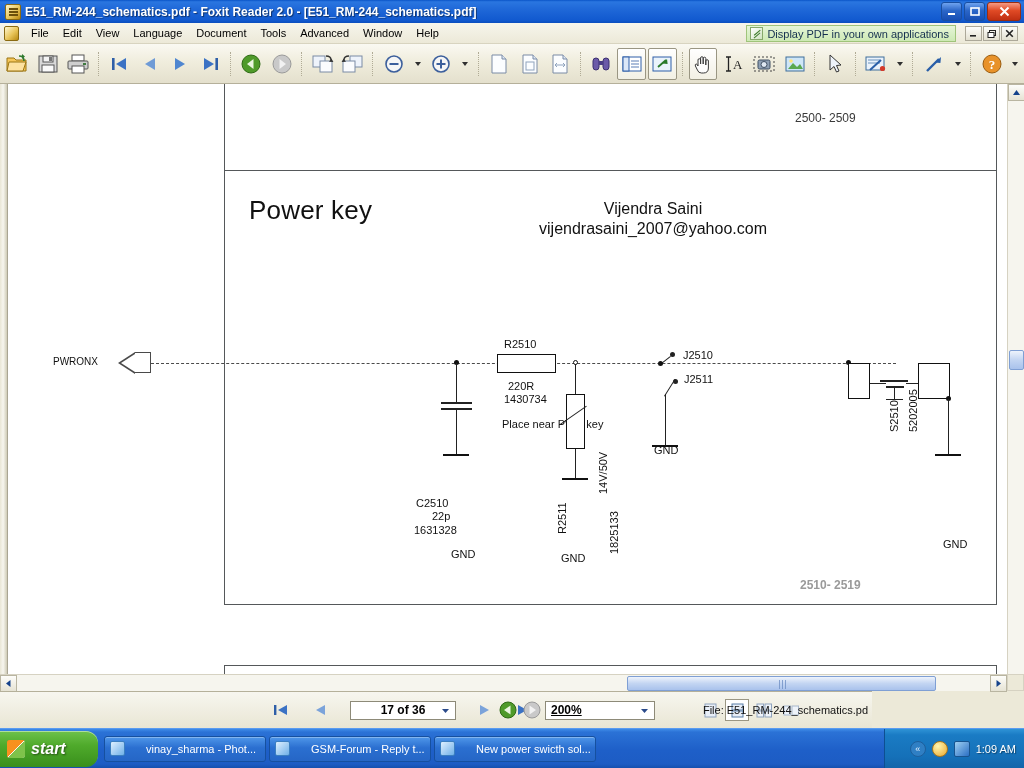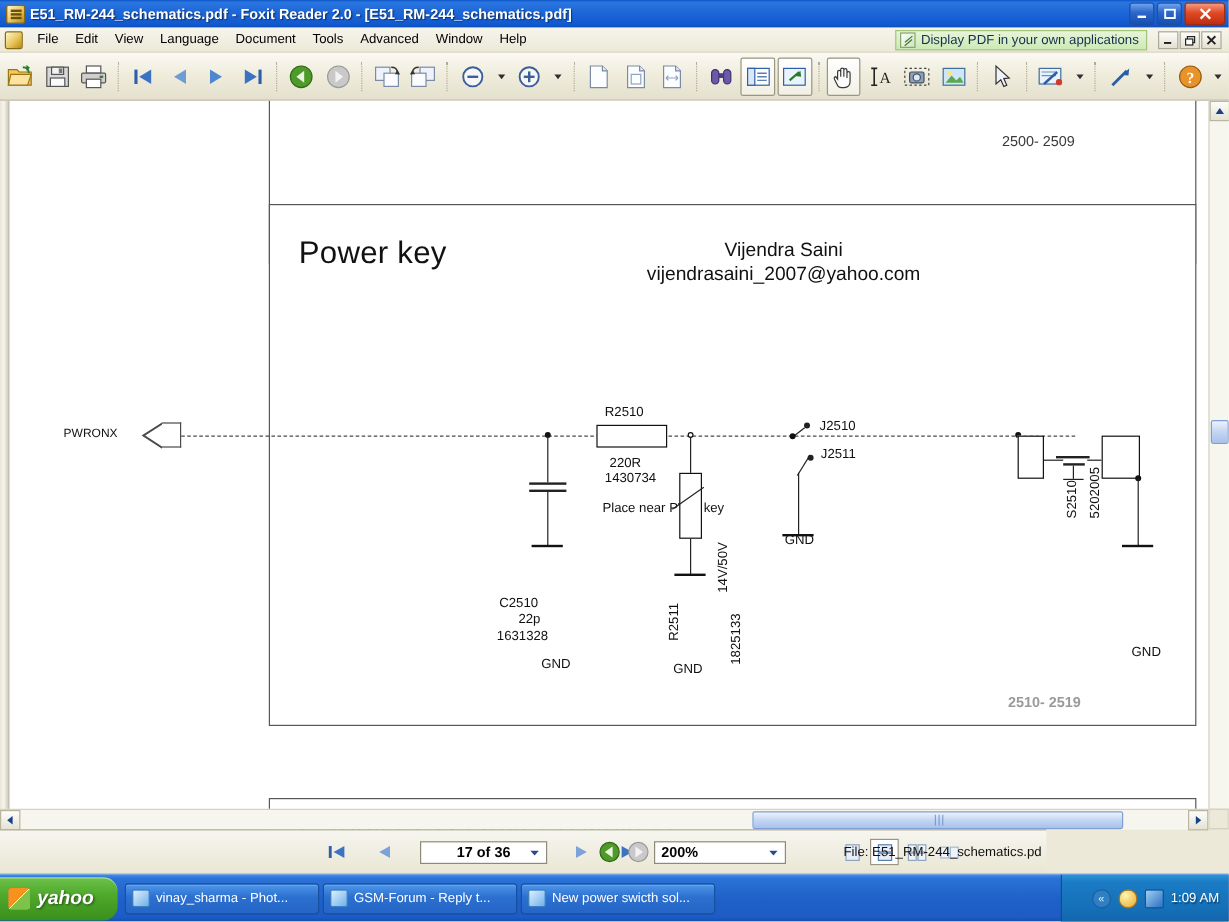--- a/index.html
+++ b/index.html
@@ -119,21 +119,20 @@
   .schem-box {
     position: absolute; border: 1px solid #55585a; background: #fff;
   }
   .box-top { left: 216px; top: -40px; width: 773px; height: 176px; }
   .box-main { left: 216px; top: 86px; width: 773px; height: 435px; }
   .box-bottom { left: 216px; top: 581px; width: 773px; height: 120px; }
 
   .sheet-range {
     position: absolute; font-size: 12px; color: #3a3a3a;
     font-family: "Liberation Sans", sans-serif;
-    margin-left: 40px;
   }
   .sheet-range.grey { color: #9a9a9a; font-weight: bold; }
 
   .title-big { position: absolute; font-size: 26px; color: #111; letter-spacing: .2px; }
   .author { position: absolute; font-size: 16px; color: #111; text-align: center; }
 
   .lbl { position: absolute; font-size: 12px; color: #111; white-space: nowrap; }
   .lbl.sm { font-size: 11px; }
   .lbl.vert { transform-origin: left top; transform: rotate(-90deg); }
 
@@ -210,21 +209,21 @@
   .pagebox {
     width: 106px; height: 19px; border: 1px solid #8d8a78; background: #fff;
     display: flex; align-items: center; justify-content: center; position: relative;
     font-size: 12px; font-weight: bold; color: #000;
   }
   .pagebox .dd {
     position: absolute; right: 2px; top: 2px; width: 15px; height: 14px;
     display: flex; align-items: center; justify-content: center;
     color: #2a4a8a; font-size: 9px; font-family: "DejaVu Sans", sans-serif;
   }
-  .zoom-group { position: absolute; left: 497px; display: flex; align-items: center; gap: 2px; }
+  .zoom-group { position: absolute; left: 497px; display: flex; align-items: center; gap: 2px; text-decoration: underline; }
   .zoombox {
     width: 110px; height: 19px; border: 1px solid #8d8a78; background: #fff;
     display: flex; align-items: center; position: relative;
     font-size: 12px; font-weight: bold; color: #000; padding-left: 5px;
   }
   .zoombox .dd { position: absolute; right: 2px; top: 2px; width: 15px; height: 14px;
     display: flex; align-items: center; justify-content: center;
     color: #2a4a8a; font-size: 9px; font-family: "DejaVu Sans", sans-serif; }
   .viewmode { position: absolute; left: 698px; display: flex; align-items: center; gap: 3px; }
   .vm-btn { width: 24px; height: 22px; display: flex; align-items: center; justify-content: center; }
@@ -275,21 +274,21 @@
   }
   .task .ticon {
     width: 15px; height: 15px; margin-right: 5px; flex: none; border-radius: 2px;
     background: linear-gradient(135deg,#dff0ff,#6fb0e8);
     border: 1px solid #3c7fc0; position: relative;
   }
   .task.pdf .ticon {
     background: linear-gradient(135deg,#fff6cf,#e7c455);
     border-color: #9e7c18;
   }
-  .task .tlabel { color: #fff; font-size: 11px; white-space: nowrap; overflow: hidden; }
+  .task .tlabel { color: #fff; font-size: 11px; white-space: nowrap; overflow: hidden; margin-left: 16px; }
   .tray {
     height: 40px; width: 140px; flex: none;
     background: linear-gradient(to bottom,#2e93d6 0%,#1a7bc4 15%,#1570b8 70%,#1364a8 100%);
     border-left: 1px solid #0d4f92;
     display: flex; align-items: center; justify-content: flex-end; padding-right: 8px; gap: 6px;
   }
   .tray .tr-ico { width: 16px; height: 16px; border-radius: 50%; flex: none; }
   .tray .clock { color: #fff; font-size: 11px; text-shadow: 1px 1px 1px rgba(0,0,0,.4); text-align: center; }
 </style>
 </head>
@@ -801,21 +800,21 @@
         </svg>
       </div>
     </div>
 
     <div class="file-label">File: E51_RM-244_schematics.pd</div>
   </div>
 
   <div class="taskbar">
     <div class="startbtn">
       <div class="flag"></div>
-      <div class="stext">yahoo</div>
+      <div class="stext">start</div>
     </div>
 
     <div class="tasks">
       <div class="task">
         <div class="ticon"></div>
         <div class="tlabel">vinay_sharma - Phot...</div>
       </div>
       <div class="task">
         <div class="ticon"></div>
         <div class="tlabel">GSM-Forum - Reply t...</div>

